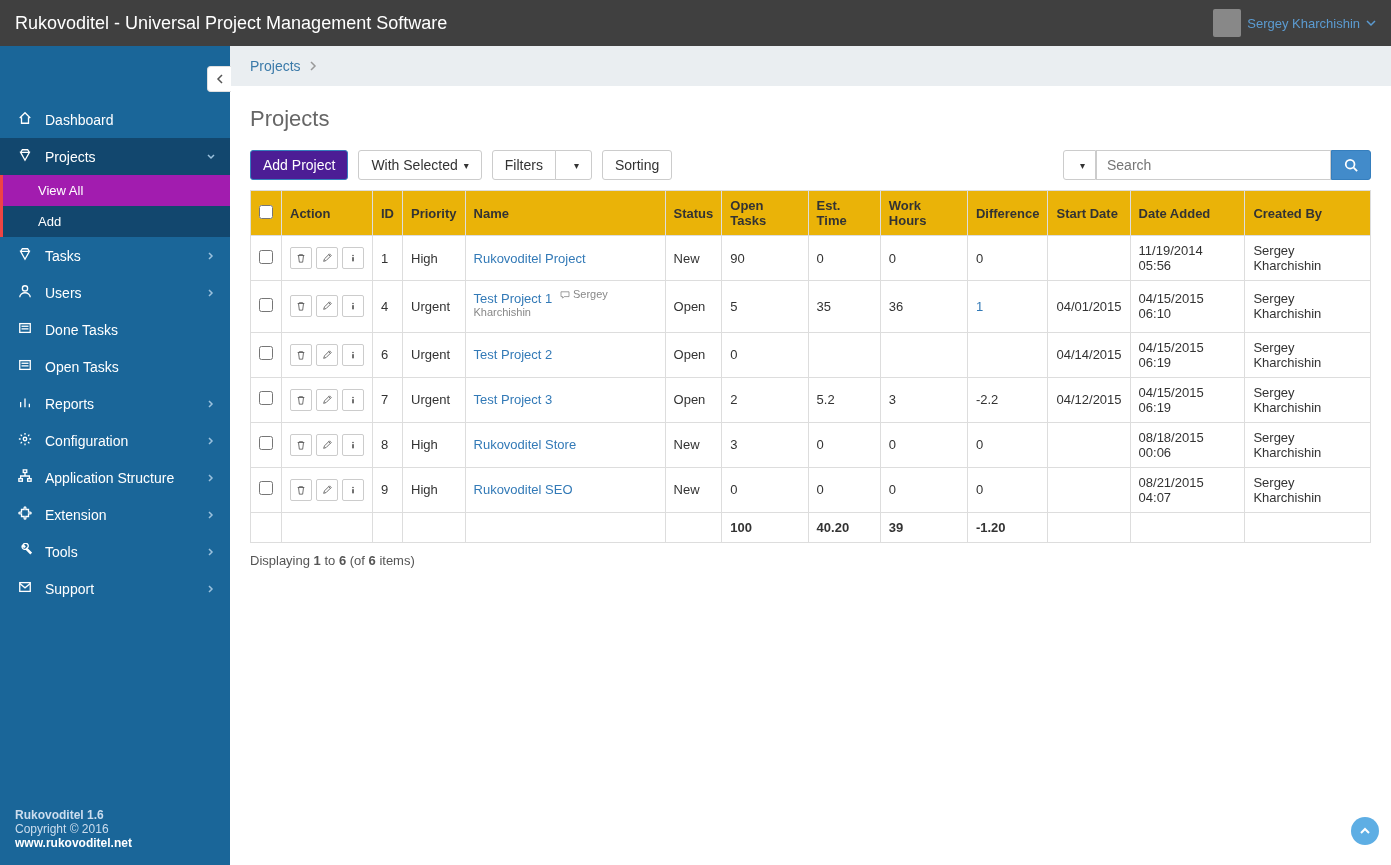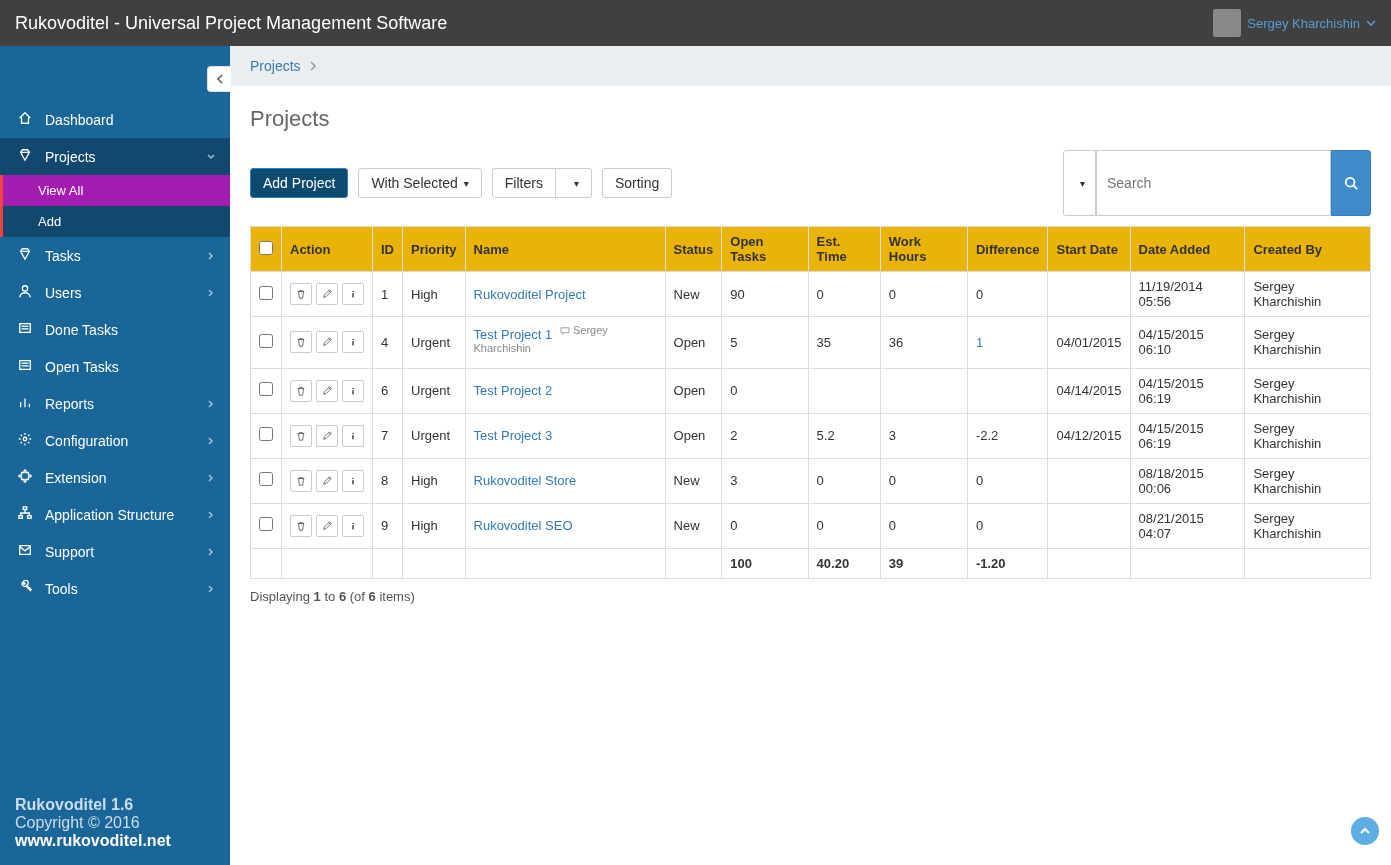--- a/index.html
+++ b/index.html
@@ -18,42 +18,42 @@
 .sidebar { width: 230px; background: #1a6699; color: #fff; position: relative; display:flex; flex-direction:column; }
 .sidebar-toggle-btn { position:absolute; top:20px; right:-1px; background:#fff; border:1px solid #e0e0e0; border-right:none; width:24px; height:26px; display:flex; align-items:center; justify-content:center; color:#555; border-radius:4px 0 0 4px; cursor:pointer; z-index:10;}
 .sidebar ul { list-style: none; margin-top:55px;}
 .sidebar li.nav-item { display: flex; align-items: center; padding: 10px 15px; color: #fff; font-size: 14px; cursor: pointer; position: relative; }
 .sidebar li.nav-item .icon { width: 20px; text-align: center; margin-right: 10px; font-size:14px; color:#fff;}
 .sidebar li.nav-item.active { background: #12476e; }
 .sidebar li.nav-item .chev-right { position:absolute; right:15px; color: #9bc1dd; font-size:12px;}
 .sidebar ul.sub { margin-top:0; background:#12476e; border-left:3px solid #e44; }
 .sidebar ul.sub li { padding: 8px 15px 8px 35px; font-size: 13px; color:#fff; cursor:pointer;}
 .sidebar ul.sub li.sub-active { background:#a21caf;}
-.sidebar-footer { margin-top:auto; padding: 15px; font-size: 16px; color: #cde; }
+.sidebar-footer { margin-top:auto; padding: 15px; font-size: 12px; color: #cde; }
 .sidebar-footer a { color: #fff; font-weight:bold; text-decoration:none;text-align:right;}
 
 
 .content { flex:1; background:#fff; position:relative; display:flex; flex-direction:column;}
 .breadcrumb-bar { background:#eaeef1; padding: 12px 20px; color:#3b7aa9; font-size:14px;}
 .breadcrumb-bar a{ color:#3b7aa9; text-decoration:none;}
 .page-body { padding: 20px; }
 .page-title { font-size: 22px; color:#666; font-weight:400; margin-bottom: 18px;}
 
 .toolbar { display:flex; align-items:center; gap:10px; margin-bottom: 10px;}
 .btn { display:inline-flex; align-items:center; padding: 6px 12px; border:1px solid #ccc; background:#fff; color:#333; font-size:14px; border-radius:3px; cursor:pointer; }
-.btn.primary { background:#0c4a6e; border-color:#357ebd; color:#fff;}
+.btn.primary { background:#4c1d95; border-color:#357ebd; color:#fff;}
 .btn-group { display:flex; }
 .btn-group .btn { border-radius:0; margin-left:-1px;}
 .btn-group .btn:first-child{ border-radius:3px 0 0 3px; margin-left:0;}
 .btn-group .btn:last-child{ border-radius:0 3px 3px 0;}
 .btn .caret { margin-left:6px; font-size:10px;}
 
 .search-box { margin-left:auto; display:flex;}
 .search-box .btn.caret-only{ padding:6px 10px; border-radius:3px 0 0 3px;}
-.search-box input { border:1px solid #ccc; padding:24px 10px; font-size:14px; width:235px; outline:none;}
+.search-box input { border:1px solid #ccc; padding:6px 10px; font-size:14px; width:235px; outline:none;}
 .search-box .btn.search-go { background:#428bca; border-color:#357ebd; color:#fff; border-radius:0 3px 3px 0;}
 
 
 table.data-table { width:100%; border-collapse: collapse; font-size:13px;}
 table.data-table th, table.data-table td { border:1px solid #ddd; padding:7px 8px; text-align:left; vertical-align:middle;}
 table.data-table th { background:#eab308; font-weight:bold; color:#333;}
 table.data-table td.link a{ color:#337ab7; text-decoration:none;}
 .action-icons { display:flex; gap:4px; }
 .action-icons .ai { width:22px; height:22px; border:1px solid #ccc; border-radius:2px; display:flex; align-items:center; justify-content:center; color:#555; font-size:11px; cursor:pointer;}
 .chk { width:14px; height:14px; }
@@ -160,54 +160,54 @@
               <circle cx="8" cy="8" r="2" stroke="#fff" stroke-width="1.5" fill="none"></circle>
               <path d="M8 1v2M8 13v2M1 8h2M13 8h2M3 3l1.5 1.5M11.5 11.5L13 13M13 3l-1.5 1.5M4.5 11.5L3 13" stroke="#fff" stroke-width="1.5" fill="none"></path>
             </svg></span>
           <span>Configuration</span>
           <span class="chev-right"><svg width="8" height="8" viewBox="0 0 8 8">
               <path d="M2 1l3 3-3 3" stroke="#9bc1dd" stroke-width="1.5" fill="none"></path>
             </svg></span>
         </li>
         <li class="nav-item">
           <span class="icon"><svg width="14" height="14" viewBox="0 0 16 16">
-              <path d="M4 4h3V2a1 1 0 012 0v2h3v3h2a1 1 0 010 2h-2v3H9v2a1 1 0 01-2 0v-2H4V9H2a1 1 0 010-2h2z" stroke="#fff" stroke-width="1.5" fill="none"></path>
-            </svg></span>
-          <span>Extension</span>
-          <span class="chev-right"><svg width="8" height="8" viewBox="0 0 8 8">
-              <path d="M2 1l3 3-3 3" stroke="#9bc1dd" stroke-width="1.5" fill="none"></path>
-            </svg></span>
-        </li>
-        <li class="nav-item">
-          <span class="icon"><svg width="14" height="14" viewBox="0 0 16 16">
               <rect x="6" y="1" width="4" height="3" stroke="#fff" stroke-width="1.5" fill="none"></rect>
               <rect x="1" y="11" width="4" height="3" stroke="#fff" stroke-width="1.5" fill="none"></rect>
               <rect x="11" y="11" width="4" height="3" stroke="#fff" stroke-width="1.5" fill="none"></rect>
               <path d="M8 4v4M3 11V8h10v3" stroke="#fff" stroke-width="1.5" fill="none"></path>
             </svg></span>
           <span>Application Structure</span>
           <span class="chev-right"><svg width="8" height="8" viewBox="0 0 8 8">
               <path d="M2 1l3 3-3 3" stroke="#9bc1dd" stroke-width="1.5" fill="none"></path>
             </svg></span>
         </li>
         <li class="nav-item">
           <span class="icon"><svg width="14" height="14" viewBox="0 0 16 16">
+              <path d="M4 4h3V2a1 1 0 012 0v2h3v3h2a1 1 0 010 2h-2v3H9v2a1 1 0 01-2 0v-2H4V9H2a1 1 0 010-2h2z" stroke="#fff" stroke-width="1.5" fill="none"></path>
+            </svg></span>
+          <span>Extension</span>
+          <span class="chev-right"><svg width="8" height="8" viewBox="0 0 8 8">
+              <path d="M2 1l3 3-3 3" stroke="#9bc1dd" stroke-width="1.5" fill="none"></path>
+            </svg></span>
+        </li>
+        <li class="nav-item">
+          <span class="icon"><svg width="14" height="14" viewBox="0 0 16 16">
+              <path d="M10 6a3 3 0 10-4-4l2 2-1 1-2-2a3 3 0 004 4l5 5 1-1z" stroke="#fff" stroke-width="1.5" fill="none"></path>
+            </svg></span>
+          <span>Tools</span>
+          <span class="chev-right"><svg width="8" height="8" viewBox="0 0 8 8">
+              <path d="M2 1l3 3-3 3" stroke="#9bc1dd" stroke-width="1.5" fill="none"></path>
+            </svg></span>
+        </li>
+        <li class="nav-item">
+          <span class="icon"><svg width="14" height="14" viewBox="0 0 16 16">
               <rect x="2" y="3" width="12" height="10" stroke="#fff" stroke-width="1.5" fill="none"></rect>
               <path d="M2 4l6 5 6-5" stroke="#fff" stroke-width="1.5" fill="none"></path>
             </svg></span>
           <span>Support</span>
-          <span class="chev-right"><svg width="8" height="8" viewBox="0 0 8 8">
-              <path d="M2 1l3 3-3 3" stroke="#9bc1dd" stroke-width="1.5" fill="none"></path>
-            </svg></span>
-        </li>
-        <li class="nav-item">
-          <span class="icon"><svg width="14" height="14" viewBox="0 0 16 16">
-              <path d="M10 6a3 3 0 10-4-4l2 2-1 1-2-2a3 3 0 004 4l5 5 1-1z" stroke="#fff" stroke-width="1.5" fill="none"></path>
-            </svg></span>
-          <span>Tools</span>
           <span class="chev-right"><svg width="8" height="8" viewBox="0 0 8 8">
               <path d="M2 1l3 3-3 3" stroke="#9bc1dd" stroke-width="1.5" fill="none"></path>
             </svg></span>
         </li>
       </ul>
     <div class="sidebar-footer">
       <div style="font-weight:bold;">Rukovoditel 1.6</div>
       <div>
         <span>Copyright © 2016 </span><a href="#">www.rukovoditel.net</a>
       </div>

